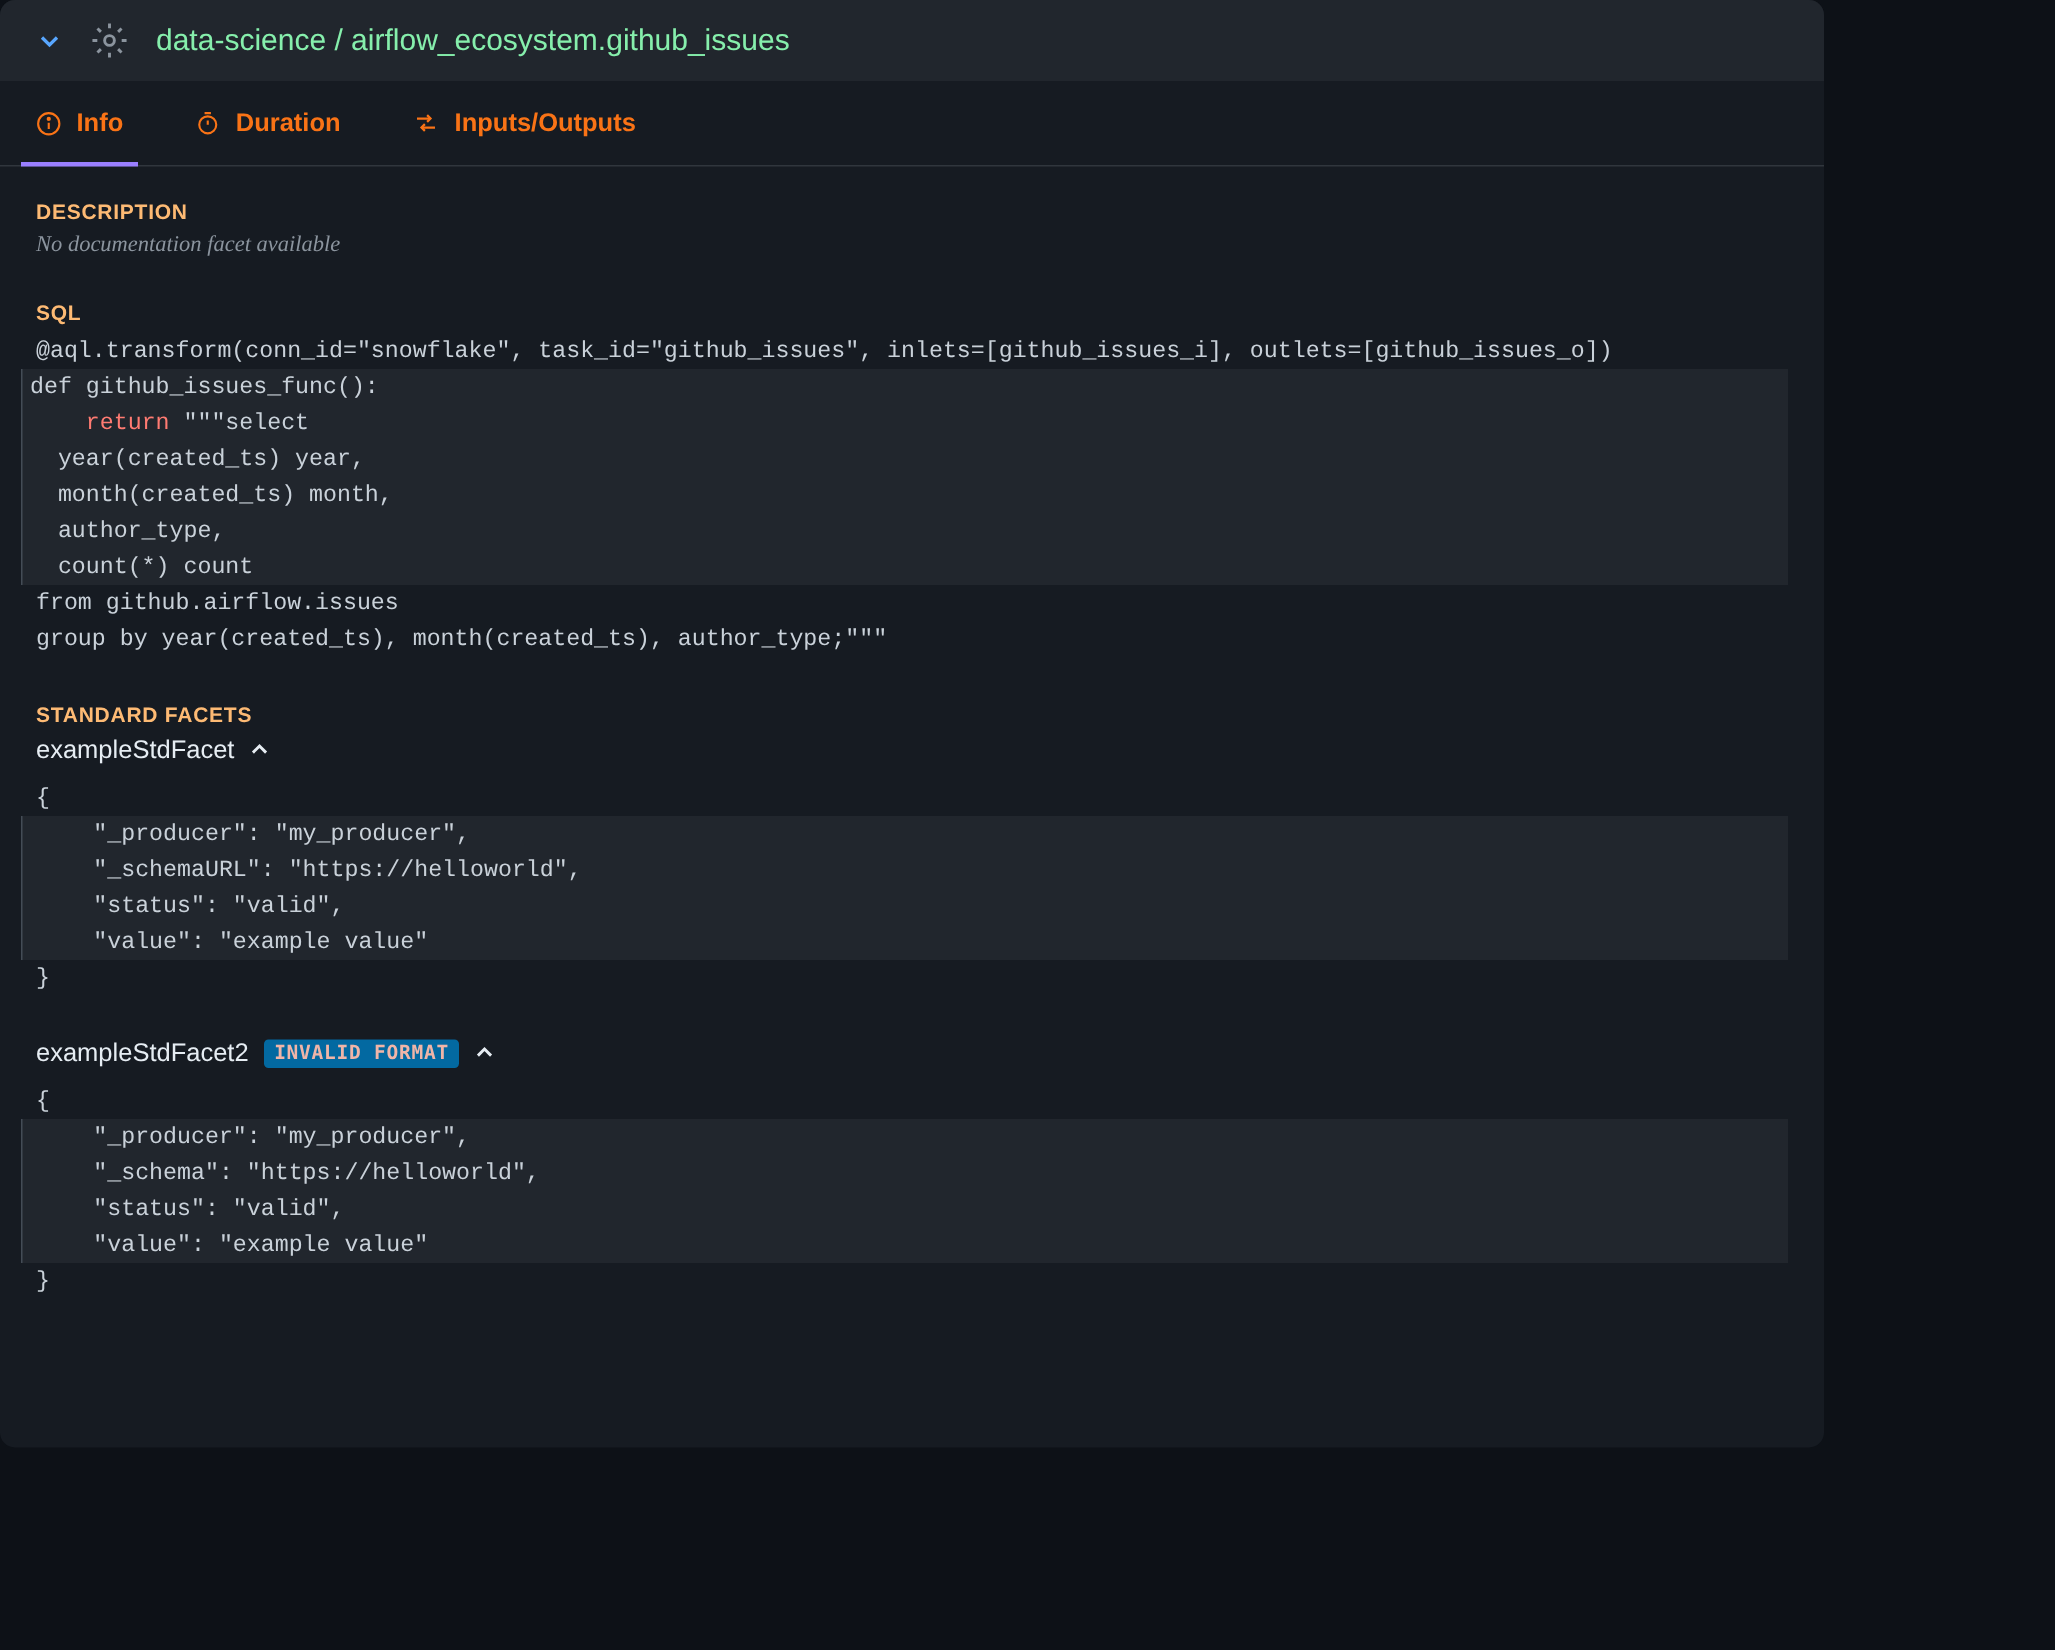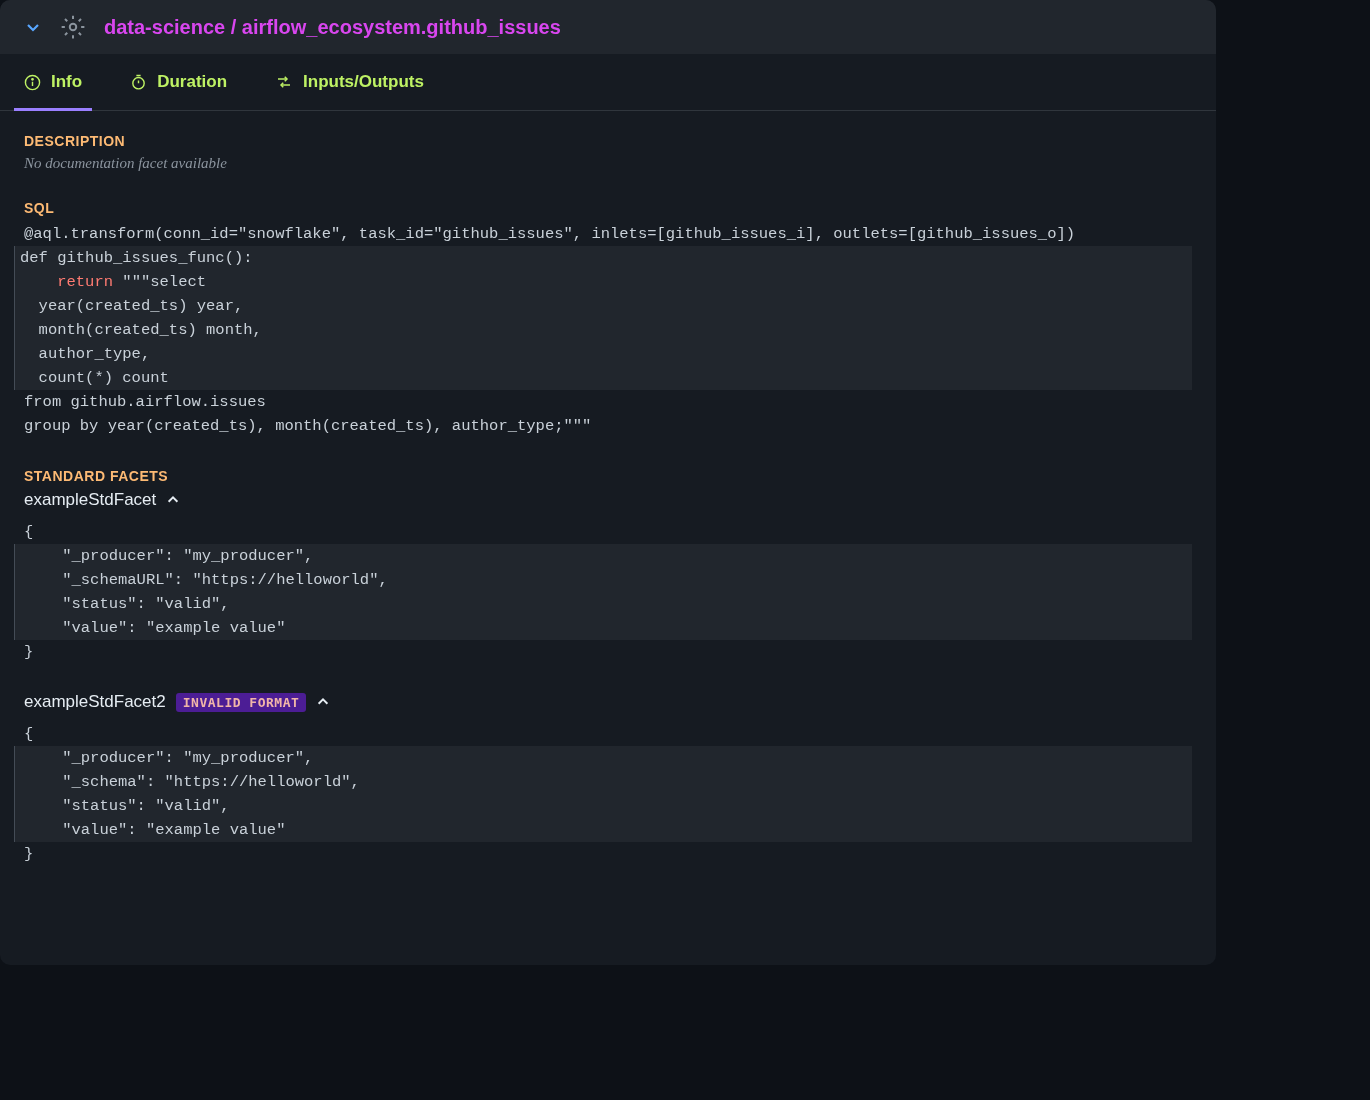--- a/index.html
+++ b/index.html
@@ -39,38 +39,38 @@
   .gear-icon {
     width: 26px;
     height: 26px;
     display: flex;
     align-items: center;
     justify-content: center;
     color: #8b949e;
   }
   .breadcrumb {
     font-size: 20px;
-    font-weight: 700;
-    color: #d946ef;
+    font-weight: 400;
+    color: #86efac;
   }
   .tabs {
     display: flex;
     padding: 0 14px;
     gap: 28px;
     border-bottom: 1px solid #30363d;
     background: #161b22;
   }
   .tab {
     display: flex;
     align-items: center;
     gap: 10px;
     padding: 18px 10px;
     font-size: 17px;
     font-weight: 700;
-    color: #bef264;
+    color: #f97316;
     cursor: pointer;
     position: relative;
   }
   .tab.active::after {
     content: "";
     position: absolute;
     bottom: -1px;
     left: 0;
     right: 0;
     height: 3px;
@@ -117,21 +117,21 @@
   .facet-header {
     display: flex;
     align-items: center;
     gap: 10px;
     font-size: 17px;
     color: #e6edf3;
     margin-bottom: 10px;
     cursor: pointer;
   }
   .badge {
-    background: #4c1d95;
+    background: #0369a1;
     color: #f0b5a8;
     font-family: "SFMono-Regular", Consolas, monospace;
     font-size: 13px;
     font-weight: 600;
     padding: 2px 7px;
     border-radius: 3px;
     letter-spacing: 0.5px;
   }
   .chevron-up {
     display: flex;

